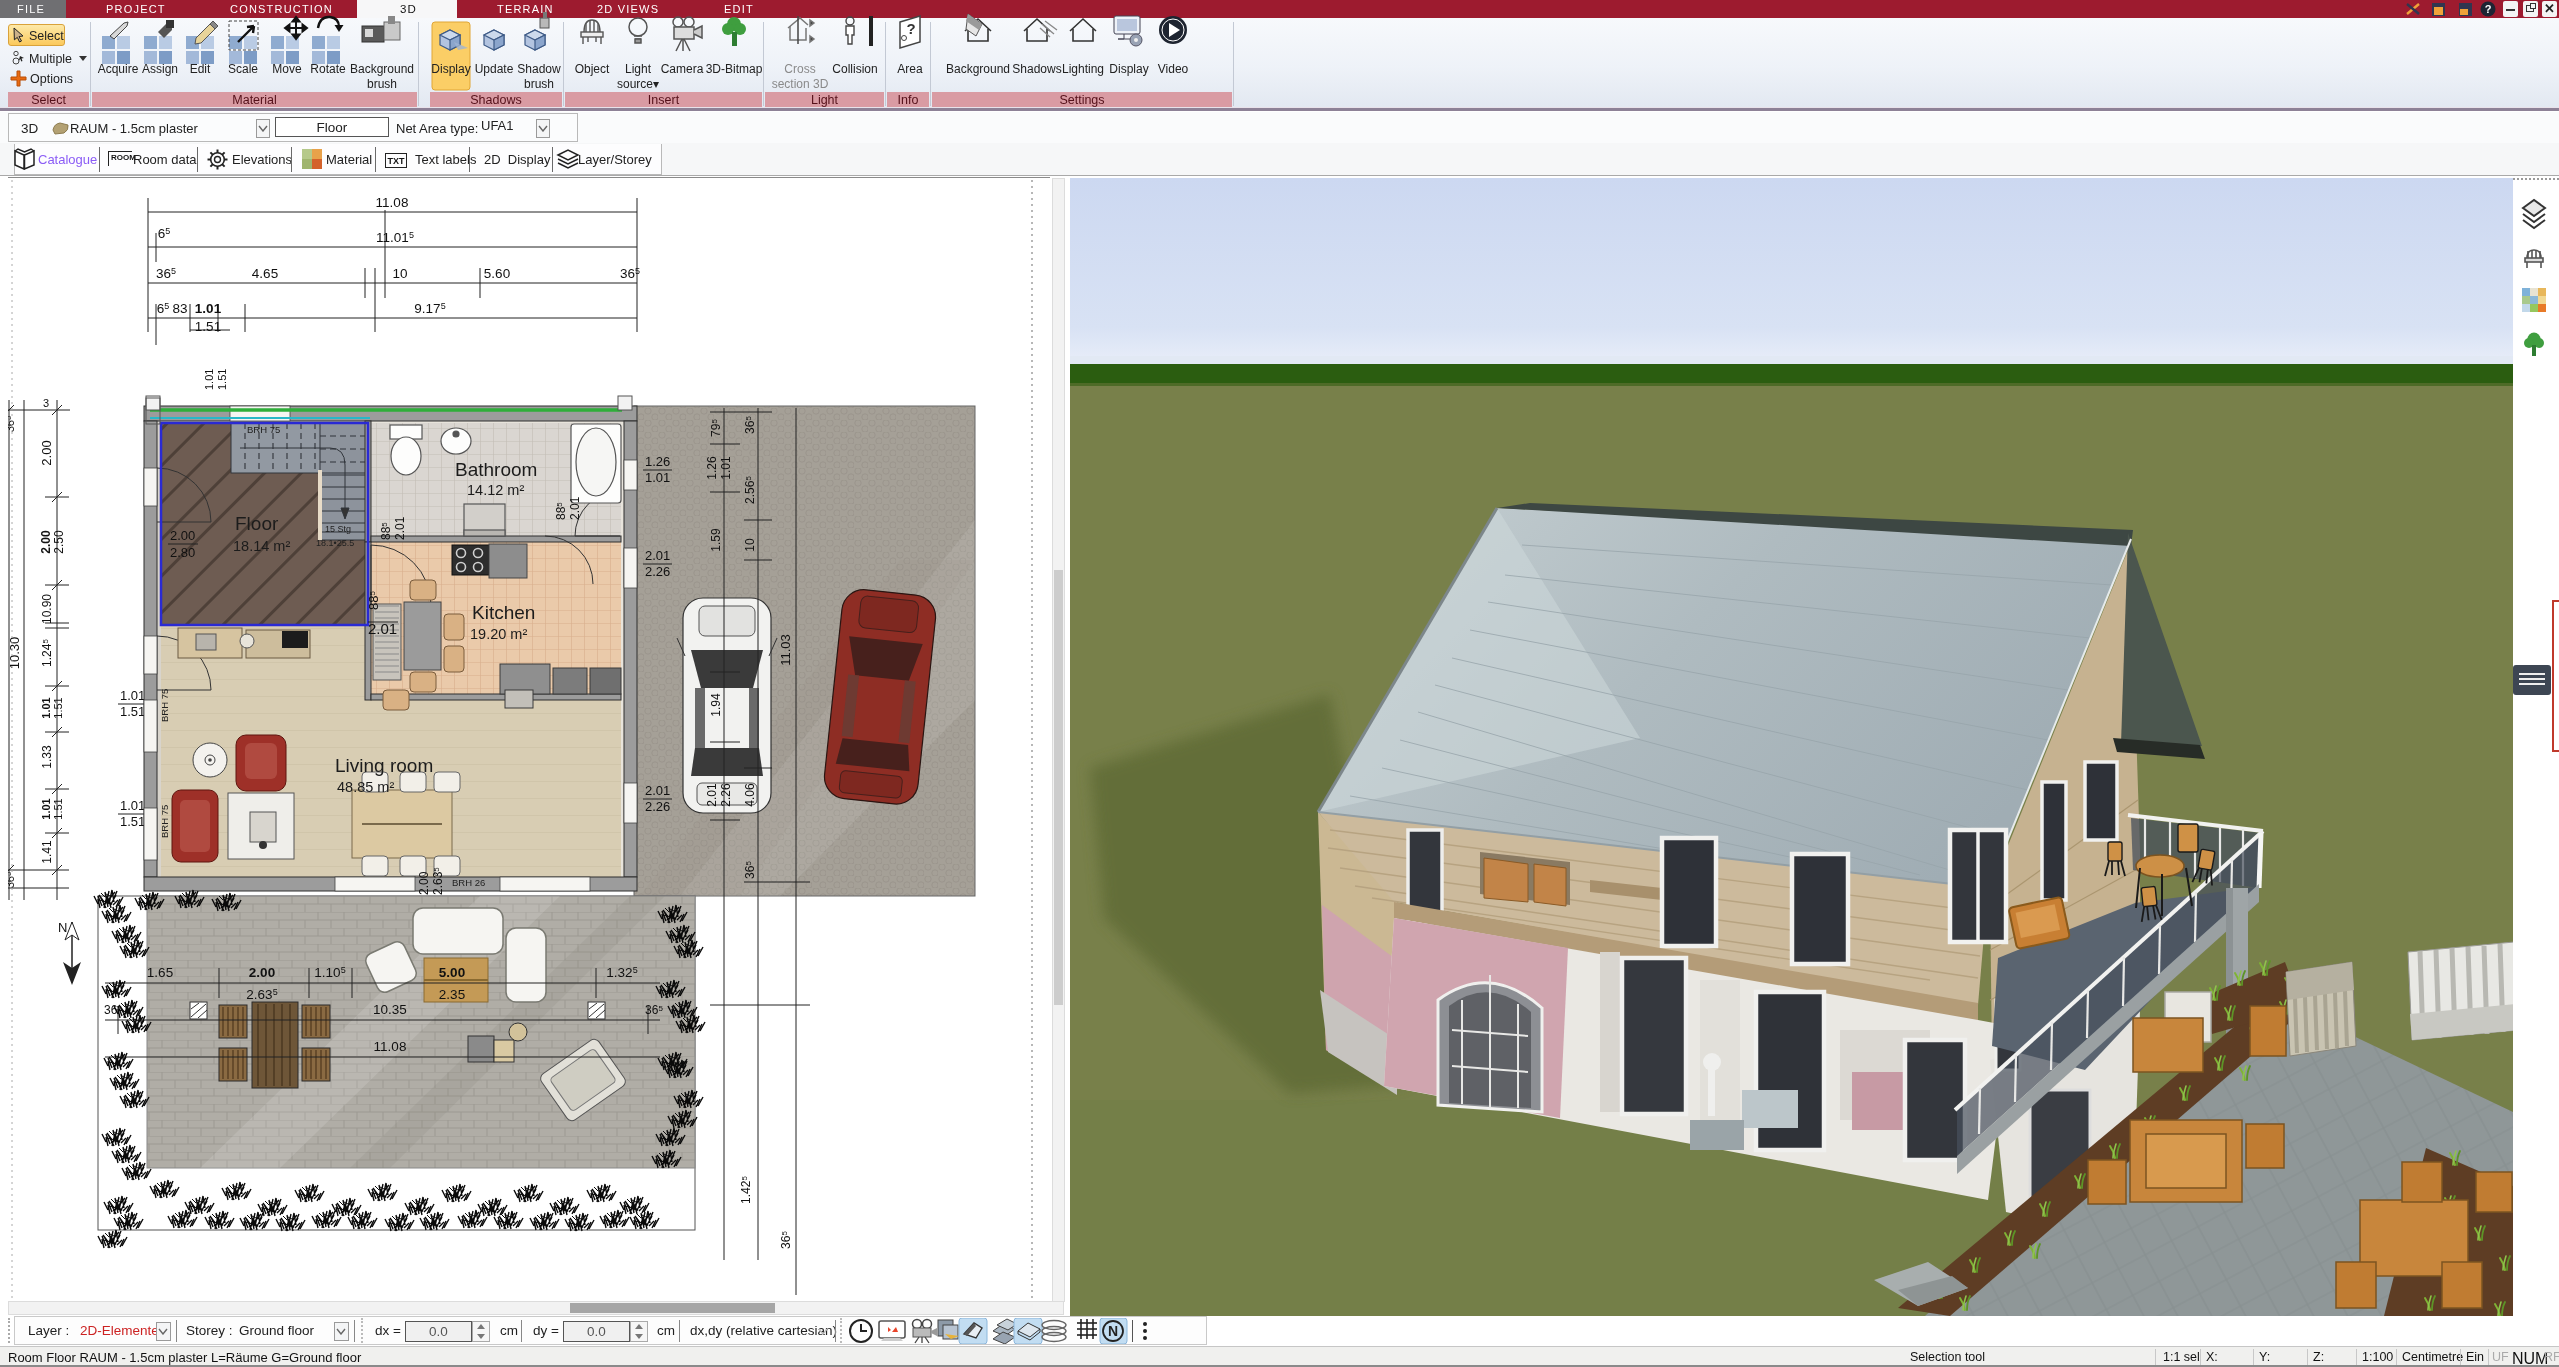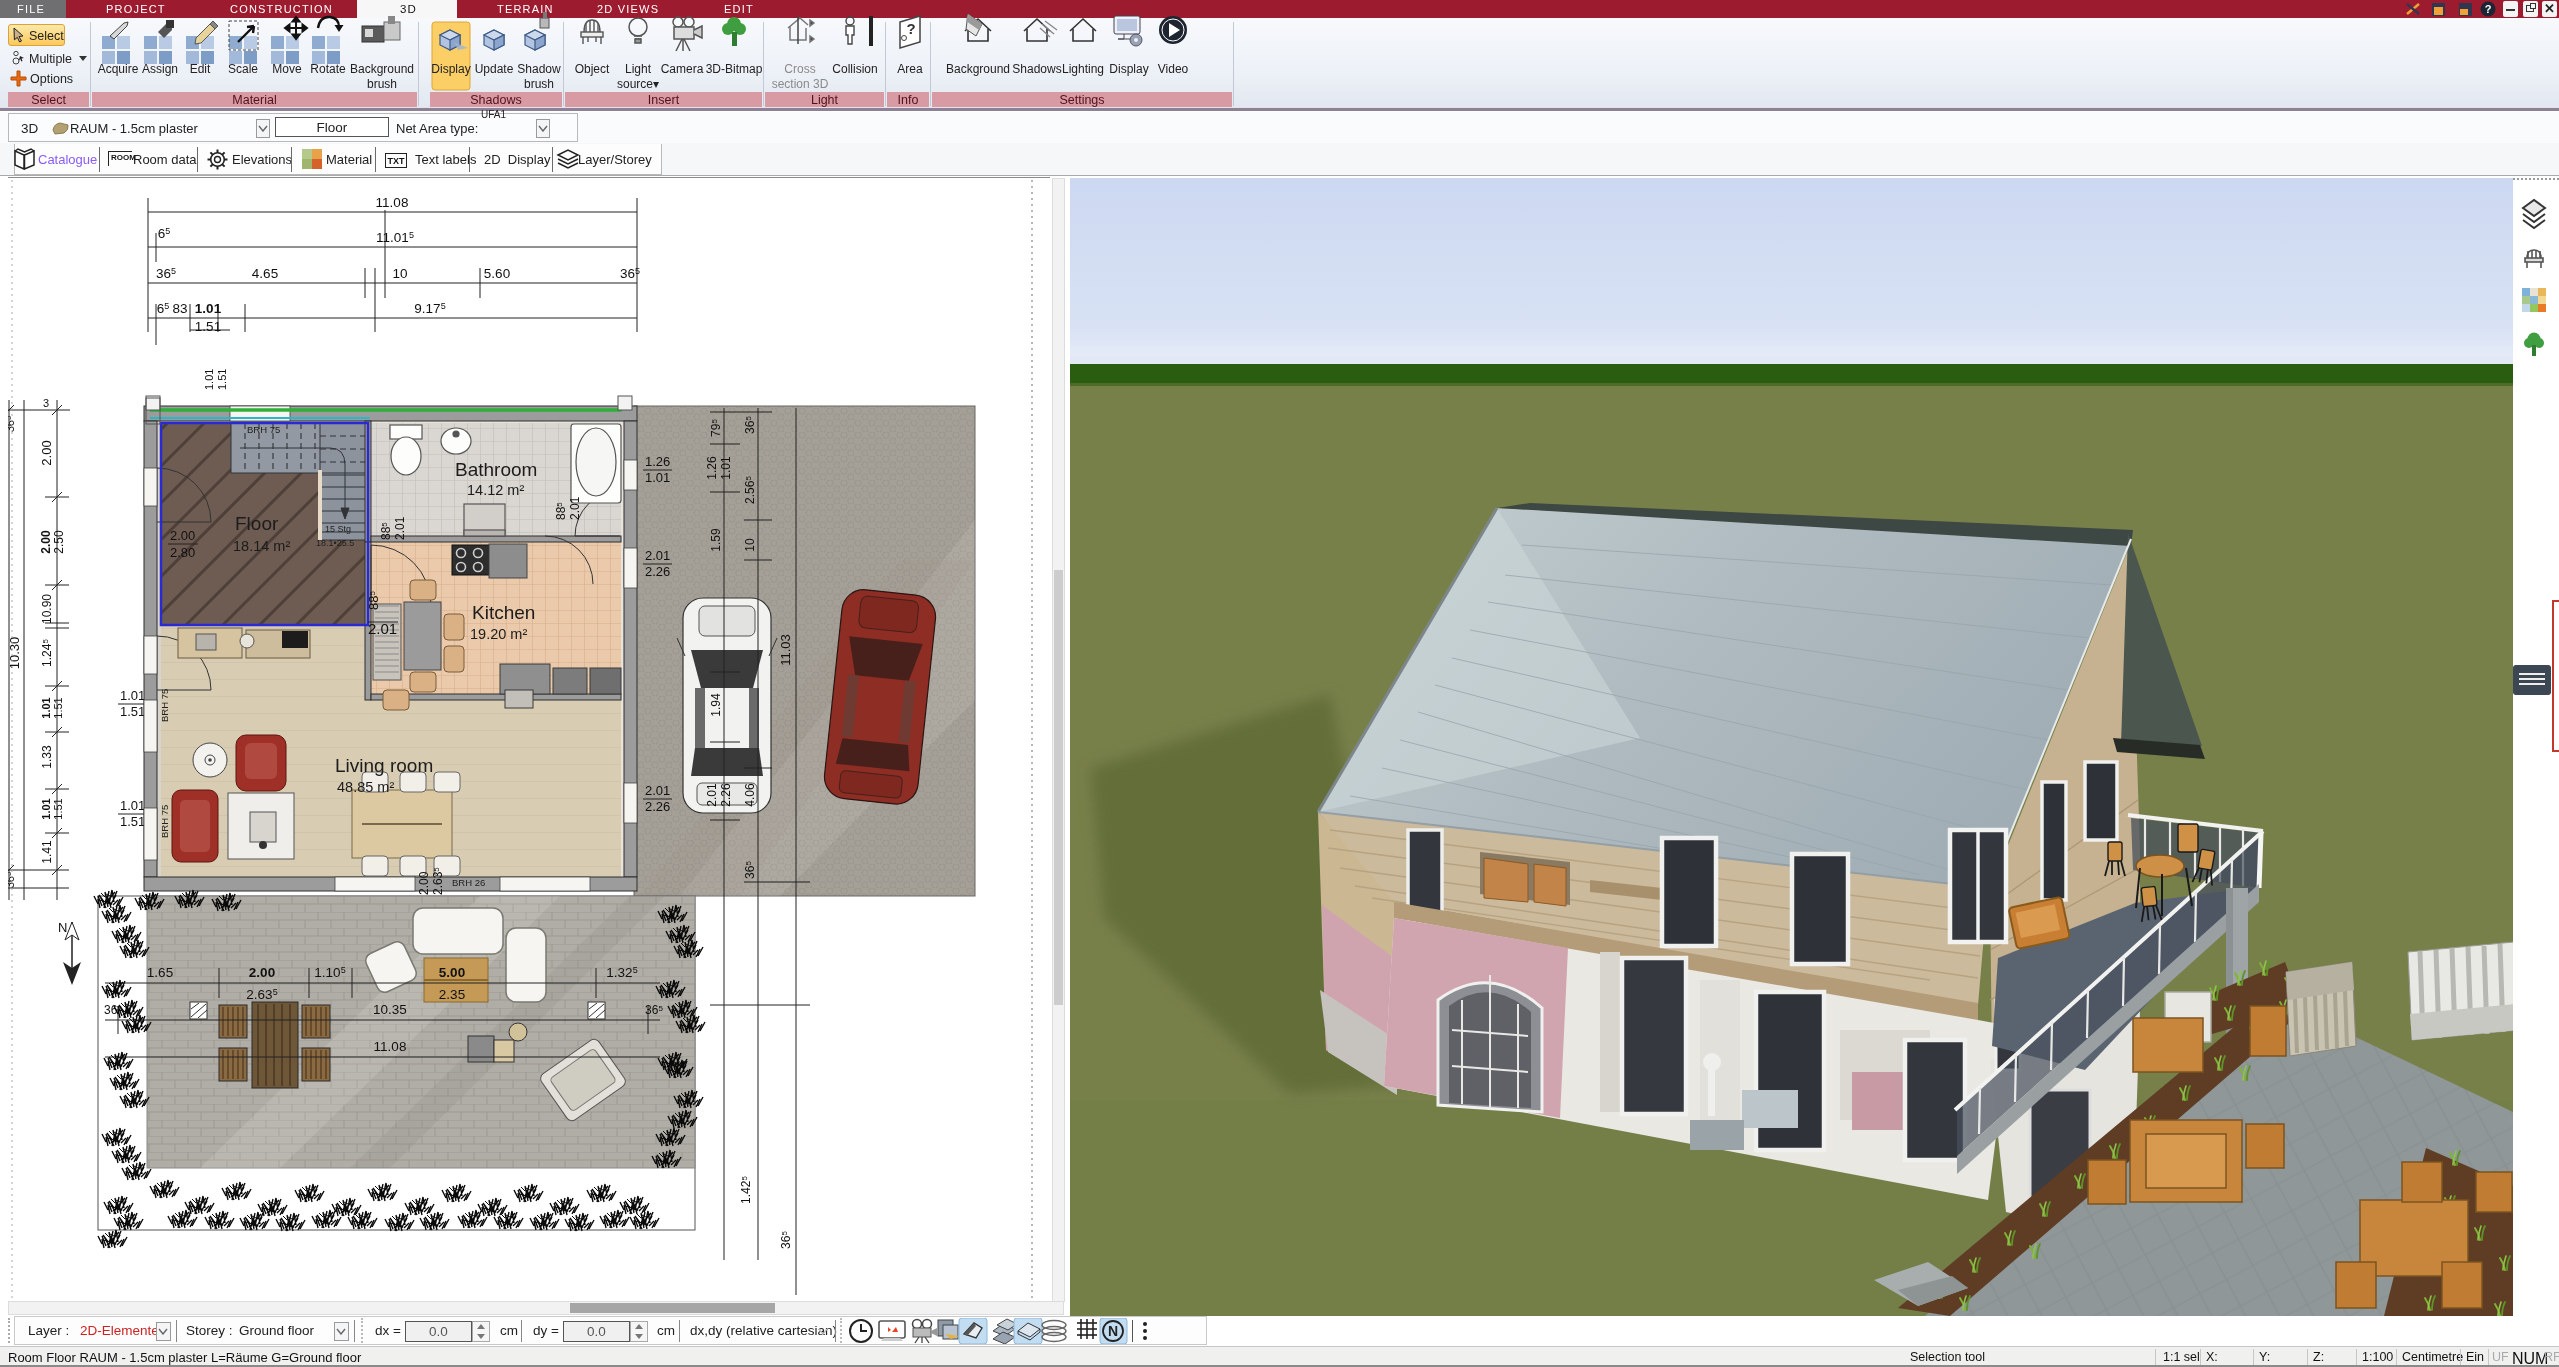--- a/index.html
+++ b/index.html
@@ -247,21 +247,21 @@
       <path d="M1 8 Q2 2 8 1 L16 3 Q17 8 12 11 L3 12 Z" fill="#b3a173" stroke="#8d7c50"></path>
     </svg>
 <div class="abs" style="left:70px;top:121px;font-size:13px;color:#222;">RAUM - 1.5cm plaster</div>
 <div class="abs" style="left:256px;top:119px;width:14px;height:19px;background:#f4f5f6;border:1px solid #9a9a9a;"></div>
 <svg class="abs" style="left:258px;top:125px;" width="10" height="7" viewBox="0 0 10 7">
       <path d="M1 1 L5 6 L9 1" fill="none" stroke="#666" stroke-width="1.4"></path>
     </svg>
 <div class="abs" style="left:275px;top:117px;width:114px;height:20px;background:#fff;border:1px solid #555;"></div>
 <div class="abs" style="left:275px;top:120px;width:114px;text-align:center;font-size:13.5px;color:#222;">Floor</div>
 <div class="abs" style="left:396px;top:121px;font-size:13px;color:#222;">Net Area type:</div>
-<div class="abs" style="left:481px;top:109px;font-size:10px;color:#222;">UFA1</div>
+<div class="abs" style="left:481px;top:118px;font-size:13px;color:#222;">UFA1</div>
 <div class="abs" style="left:536px;top:119px;width:14px;height:19px;background:#f4f5f6;border:1px solid #9a9a9a;"></div>
 <svg class="abs" style="left:538px;top:125px;" width="10" height="7" viewBox="0 0 10 7">
       <path d="M1 1 L5 6 L9 1" fill="none" stroke="#666" stroke-width="1.4"></path>
     </svg>
 
 <div class="abs" style="left:0;top:143px;width:2559px;height:33px;background:#f6f7f8;border-bottom:1px solid #a9a9a9;"></div>
 <div class="abs" style="left:14px;top:144px;width:648px;height:31px;background:#fdfdfe;border:1px solid #b9b9b9;border-top:none;"></div>
 <svg class="abs" style="left:14px;top:148px;" width="21" height="22" viewBox="0 0 21 22">
       <path d="M1 3 L10 7 L10 21 L1 17 Z M20 3 L10.5 7 L10.5 21 L20 17 Z" fill="#fff" stroke="#222" stroke-width="1.5"></path>
       <path d="M1 3 L4 1 L10.5 4 L17 1 L20 3" fill="none" stroke="#222" stroke-width="1.5"></path>

